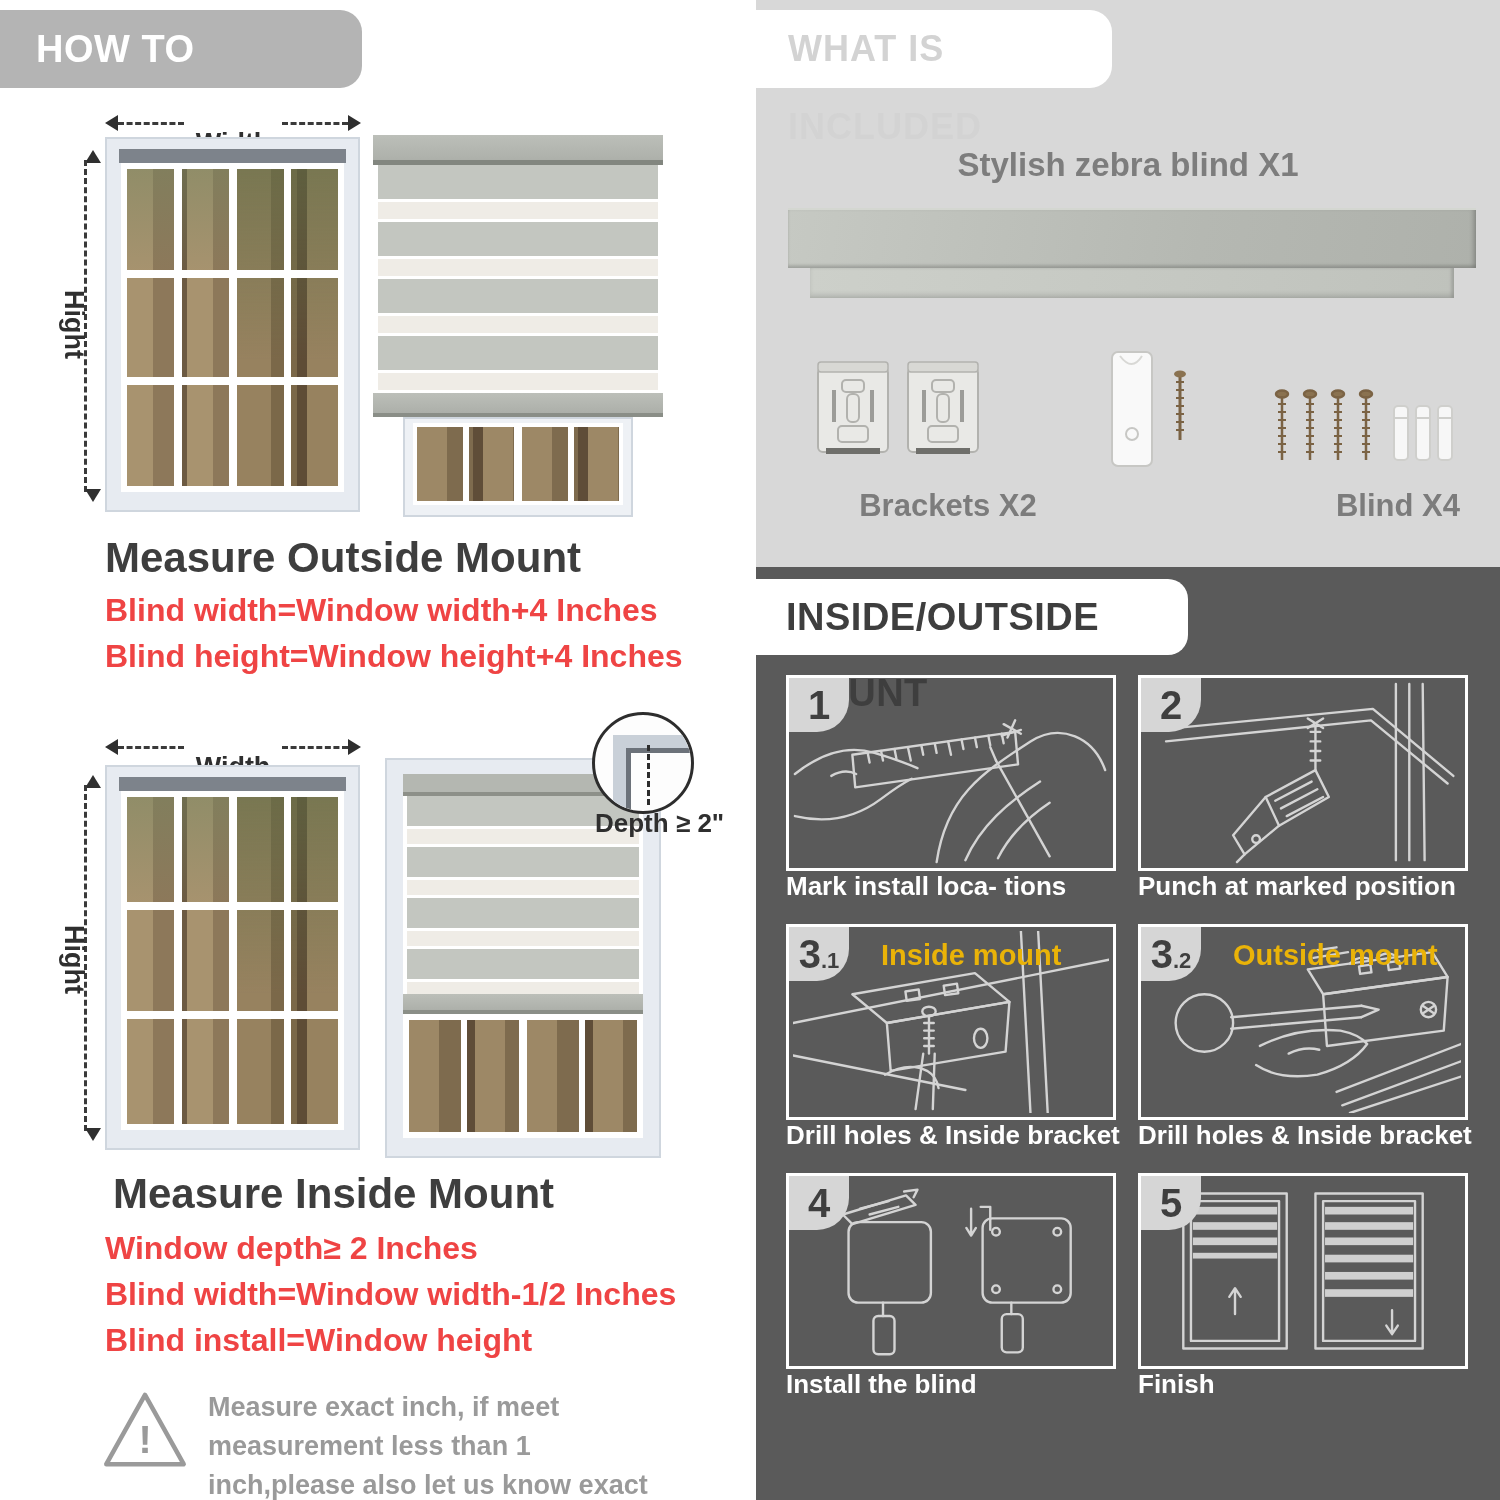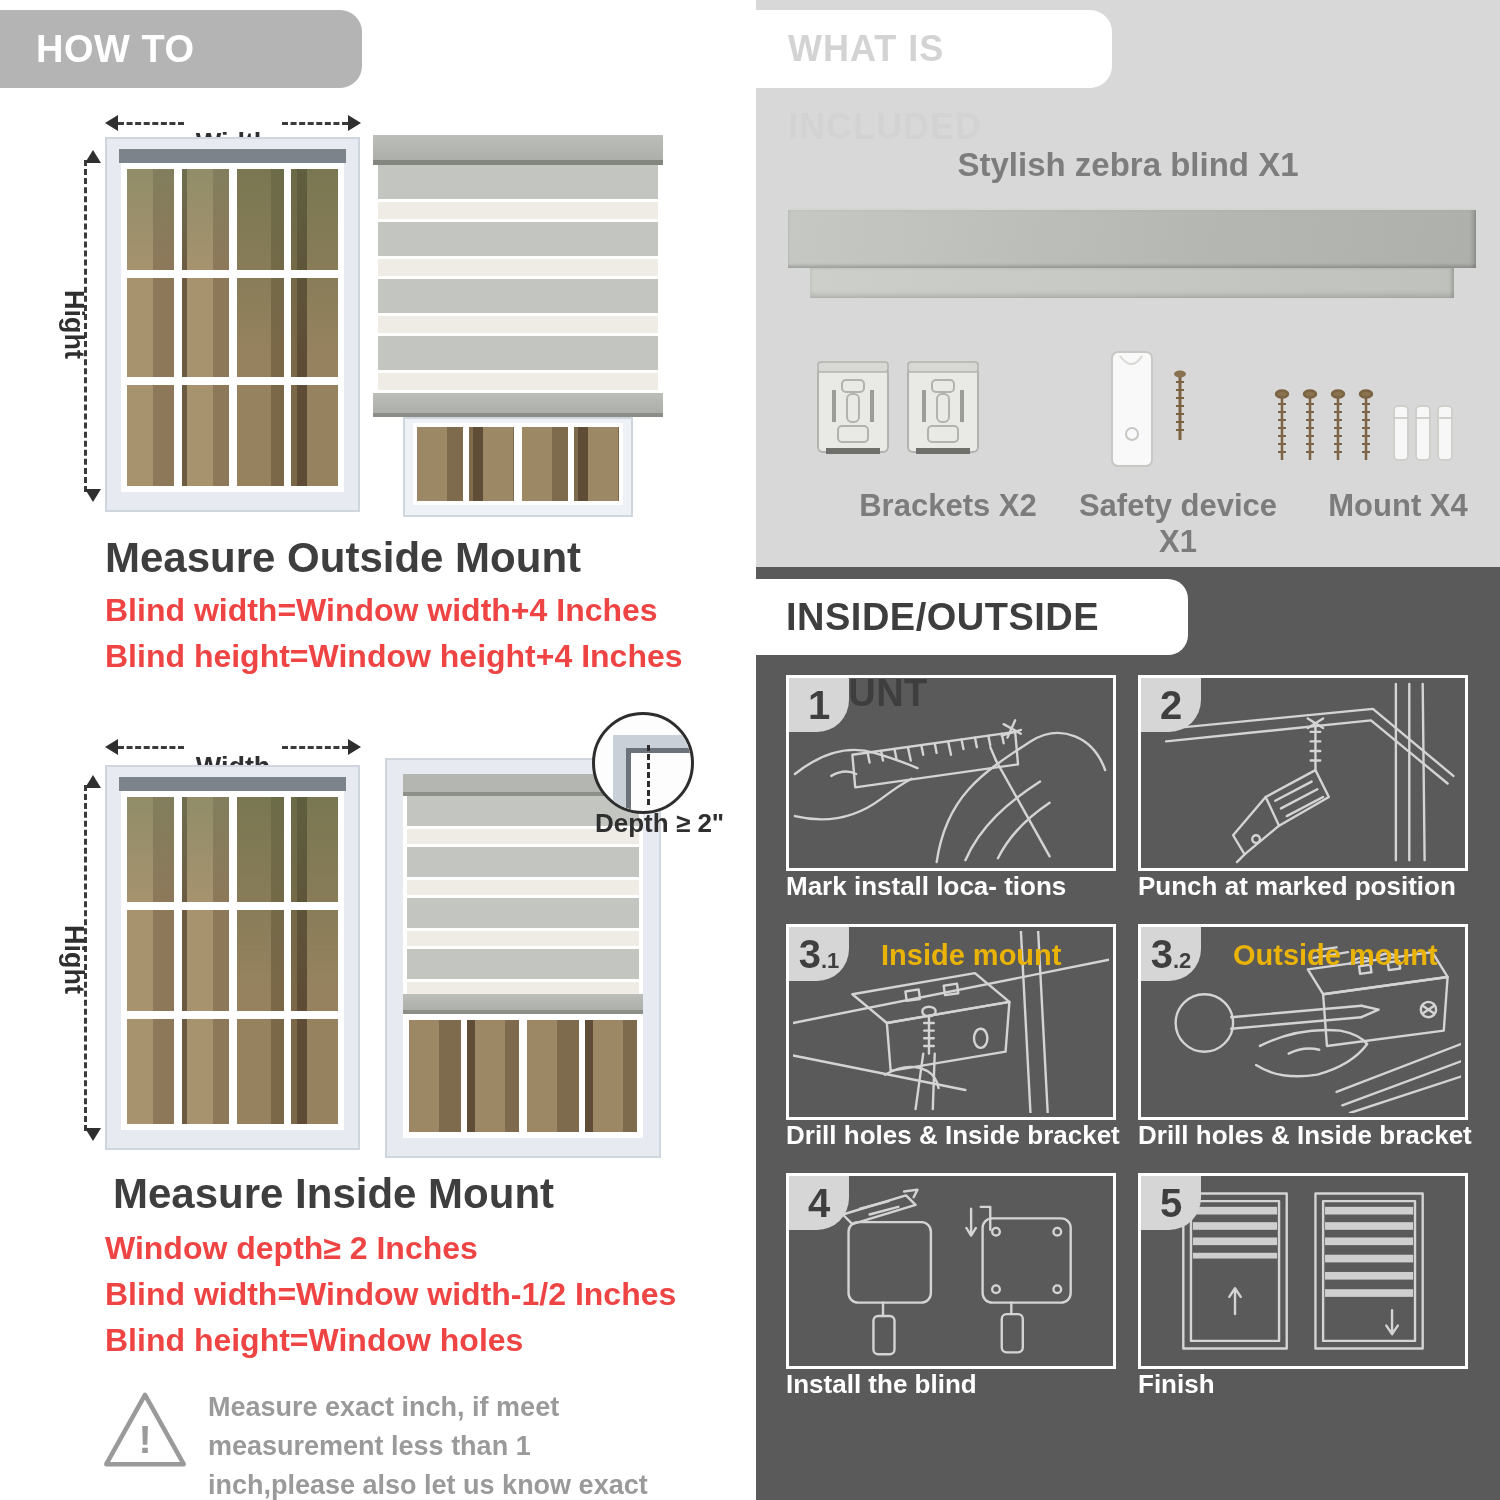--- a/index.html
+++ b/index.html
@@ -216,21 +216,21 @@
 <div class="abs depth-circle" style="left:592px;top:712px;">
   <div class="corner"></div>
   <div class="corner2"></div>
   <div class="dash"></div>
 </div>
 <div class="abs depth-label" style="left:595px;top:808px;">Depth ≥ 2"</div>
 
 <div class="abs h-out" style="left:105px;top:1170px;margin-left:8px;">Measure Inside Mount</div>
 <div class="abs formula" style="left:105px;top:1230px;">Window depth≥ 2 Inches</div>
 <div class="abs formula" style="left:105px;top:1276px;">Blind width=Window width-1/2 Inches</div>
-<div class="abs formula" style="left:105px;top:1322px;">Blind height=Window holes</div>
+<div class="abs formula" style="left:105px;top:1322px;">Blind install=Window height</div>
 
 <div class="abs" style="left:100px;top:1386px;width:90px;height:88px;">
   <svg viewBox="0 0 100 92" width="90" height="88">
     <path d="M50 7 L93 84 H7 Z" fill="none" stroke="#9a9a9a" stroke-width="5" stroke-linejoin="round"></path>
     <text x="50" y="72" font-size="44" font-weight="bold" fill="#9a9a9a" text-anchor="middle">!</text>
   </svg>
 </div>
 <div class="abs warn-text" style="left:208px;top:1388px;">Measure exact inch, if meet measurement less than 1 inch,please also let us know exact measurement, please do not leave it</div>
 
 <div class="abs panel-light">
@@ -303,22 +303,21 @@
       <g fill="rgba(255,255,255,.8)" stroke="#cfcfcc" stroke-width="2">
         <rect x="120" y="18" width="14" height="54" rx="4"></rect>
         <rect x="142" y="18" width="14" height="54" rx="4"></rect>
         <rect x="164" y="18" width="14" height="54" rx="4"></rect>
       </g>
       <path d="M121 30 h12 M143 30 h12 M165 30 h12" stroke="#cfcfcc" stroke-width="2"></path>
     </svg>
   </div>
 
   <span class="hw-label" style="left:58px;width:180px;">Brackets X2</span>
-  <span class="hw-label" style="left:268px;width:220px;">Safety device X1</span>
-  <span class="hw-label" style="left:508px;width:180px;">Mount X4</span>
+  <span class="hw-label" style="left:508px;width:180px;">Blind X4</span>
 </div>
 
 <div class="abs panel-dark">
   <div class="abs banner-mount">INSIDE/OUTSIDE MOUNT</div>
 
   <div class="abs steps-grid">
 
     <div class="step">
       <div class="box">
         <div class="art">

